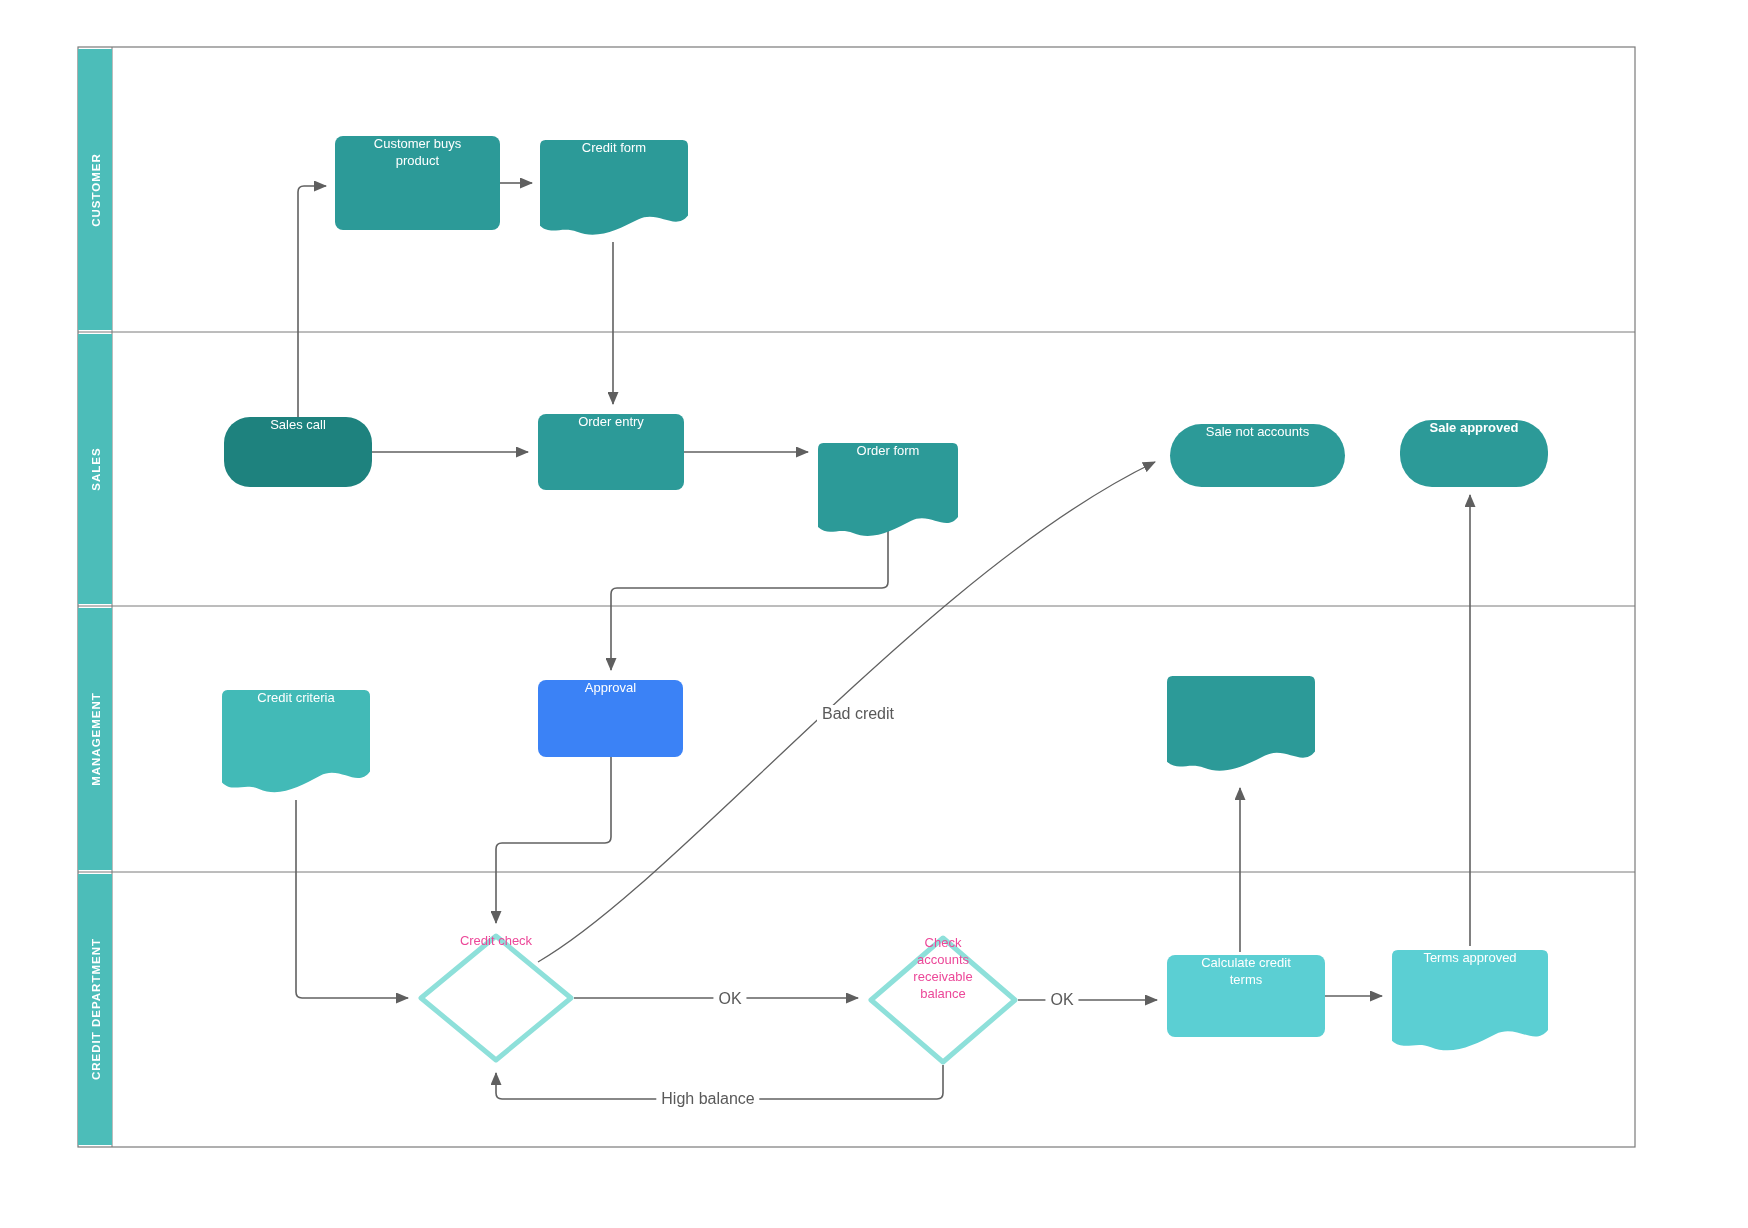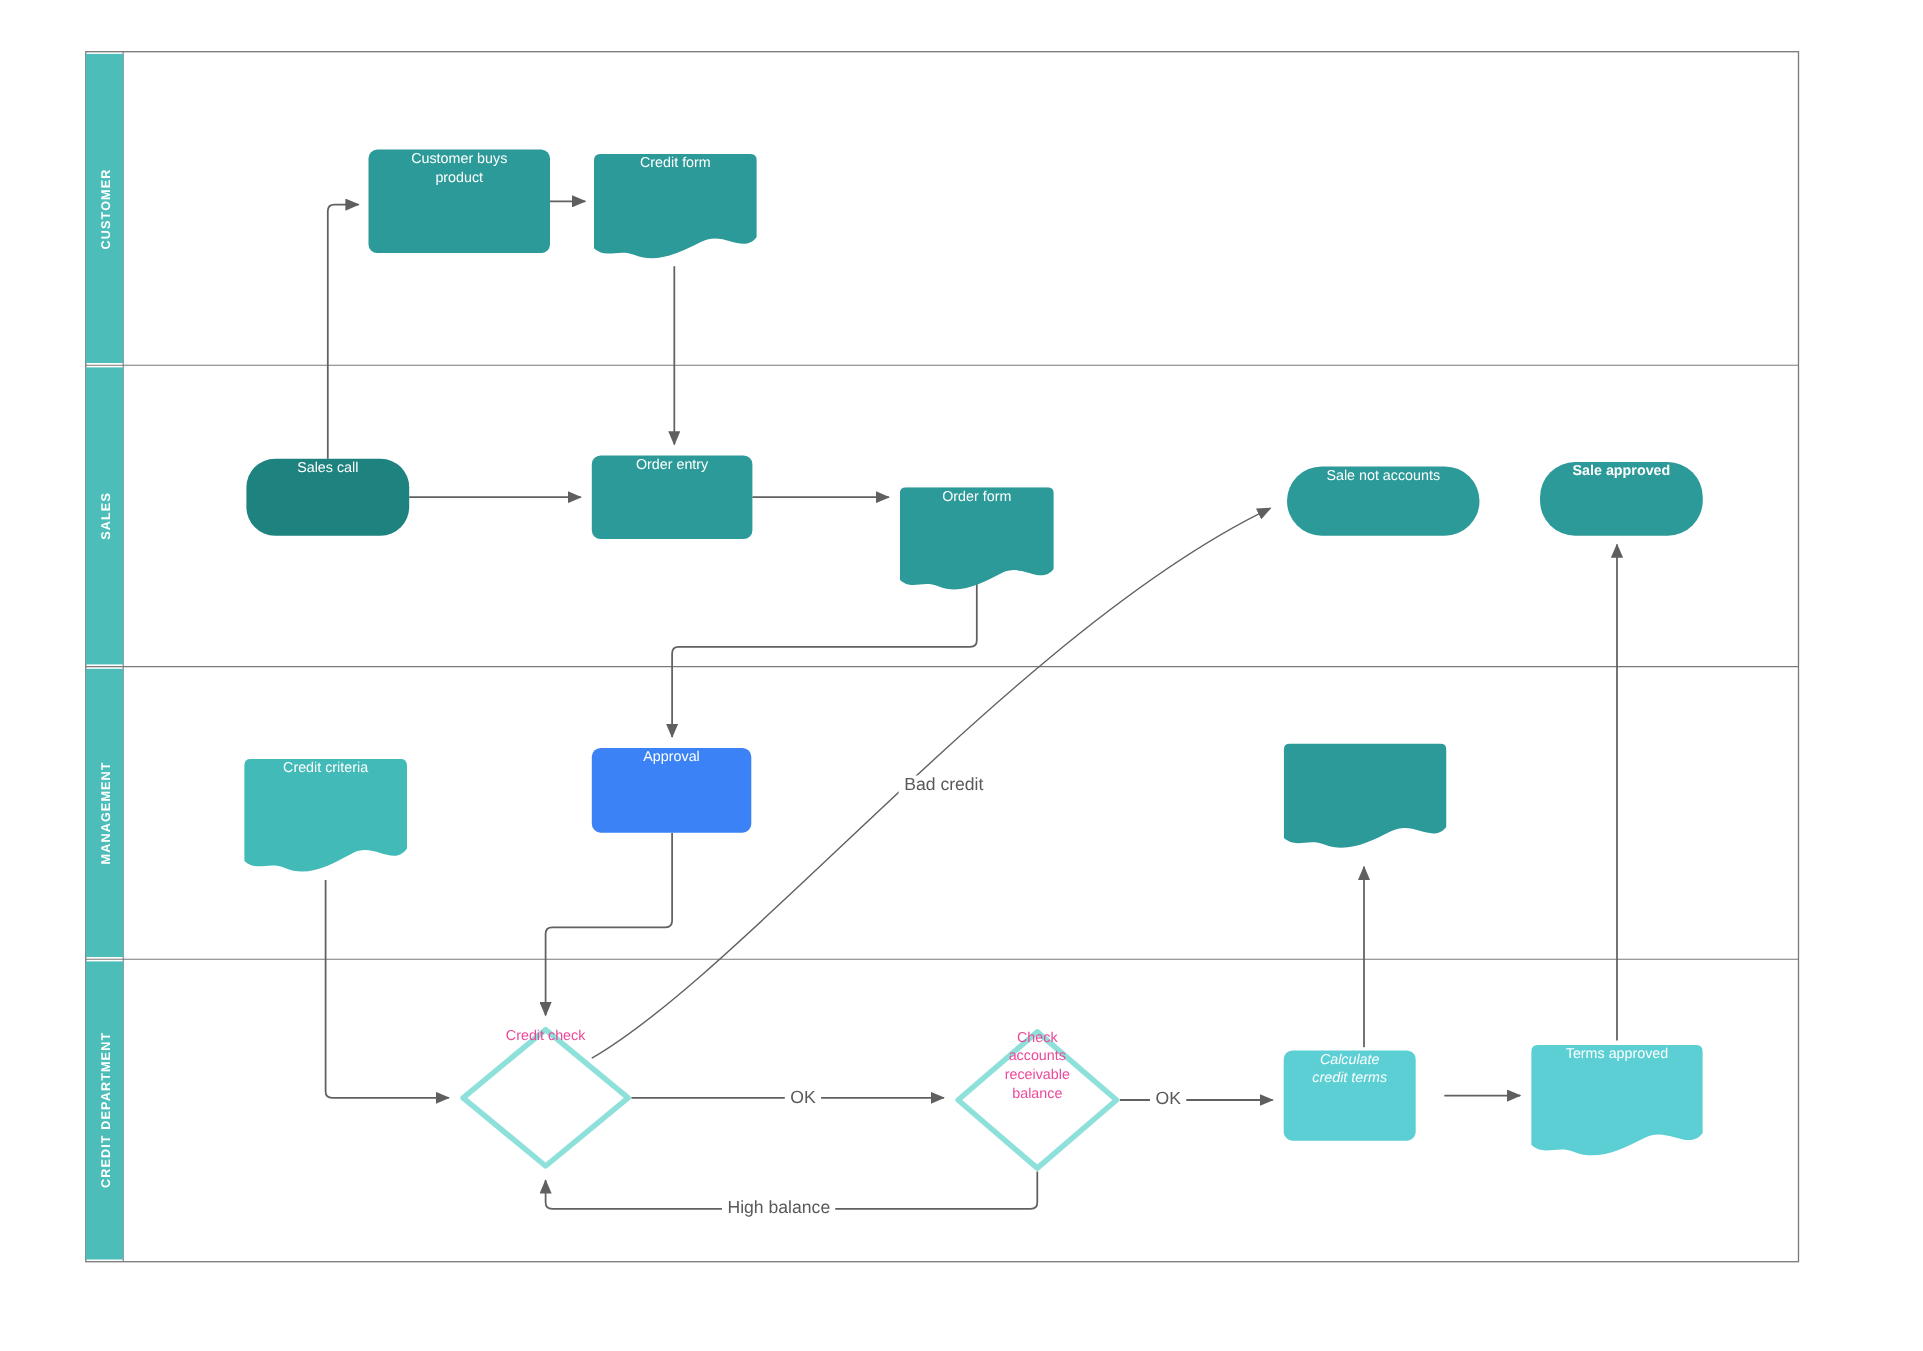--- a/index.html
+++ b/index.html
@@ -145,21 +145,21 @@
     <span class="dec-label" style="width:76px;">Credit check</span>
   </div>
 
   <div class="node decision" style="left:868px;top:935px;width:150px;height:130px;">
     <svg viewBox="0 0 150 130">
       <polygon points="75,3 147,65 75,127 3,65" fill="#ffffff" stroke="#8ee0da" stroke-width="5" stroke-linejoin="round"></polygon>
     </svg>
     <span class="dec-label" style="width:92px;">Check accounts receivable balance</span>
   </div>
 
-  <div class="node process fill-light" style="left:1167px;top:955px;width:120px;height:82px;padding:0 22px;font-style:italic;">
+  <div class="node process fill-light" style="left:1167px;top:955px;width:158px;height:82px;padding:0 22px;">
     <span>Calculate credit terms</span>
   </div>
 
   <div class="node docnode" style="left:1392px;top:950px;width:156px;height:108px;">
     <svg viewBox="0 0 160 100" preserveAspectRatio="none">
       <path d="M6,0 H154 Q160,0 160,6 V74 C146,90 128,68 106,78 C84,88 62,98 40,90 C24,84 12,94 0,84 V6 Q0,0 6,0 Z" fill="#5bcfd3"></path>
     </svg>
     <span class="doc-label">Terms approved</span>
   </div>
 

